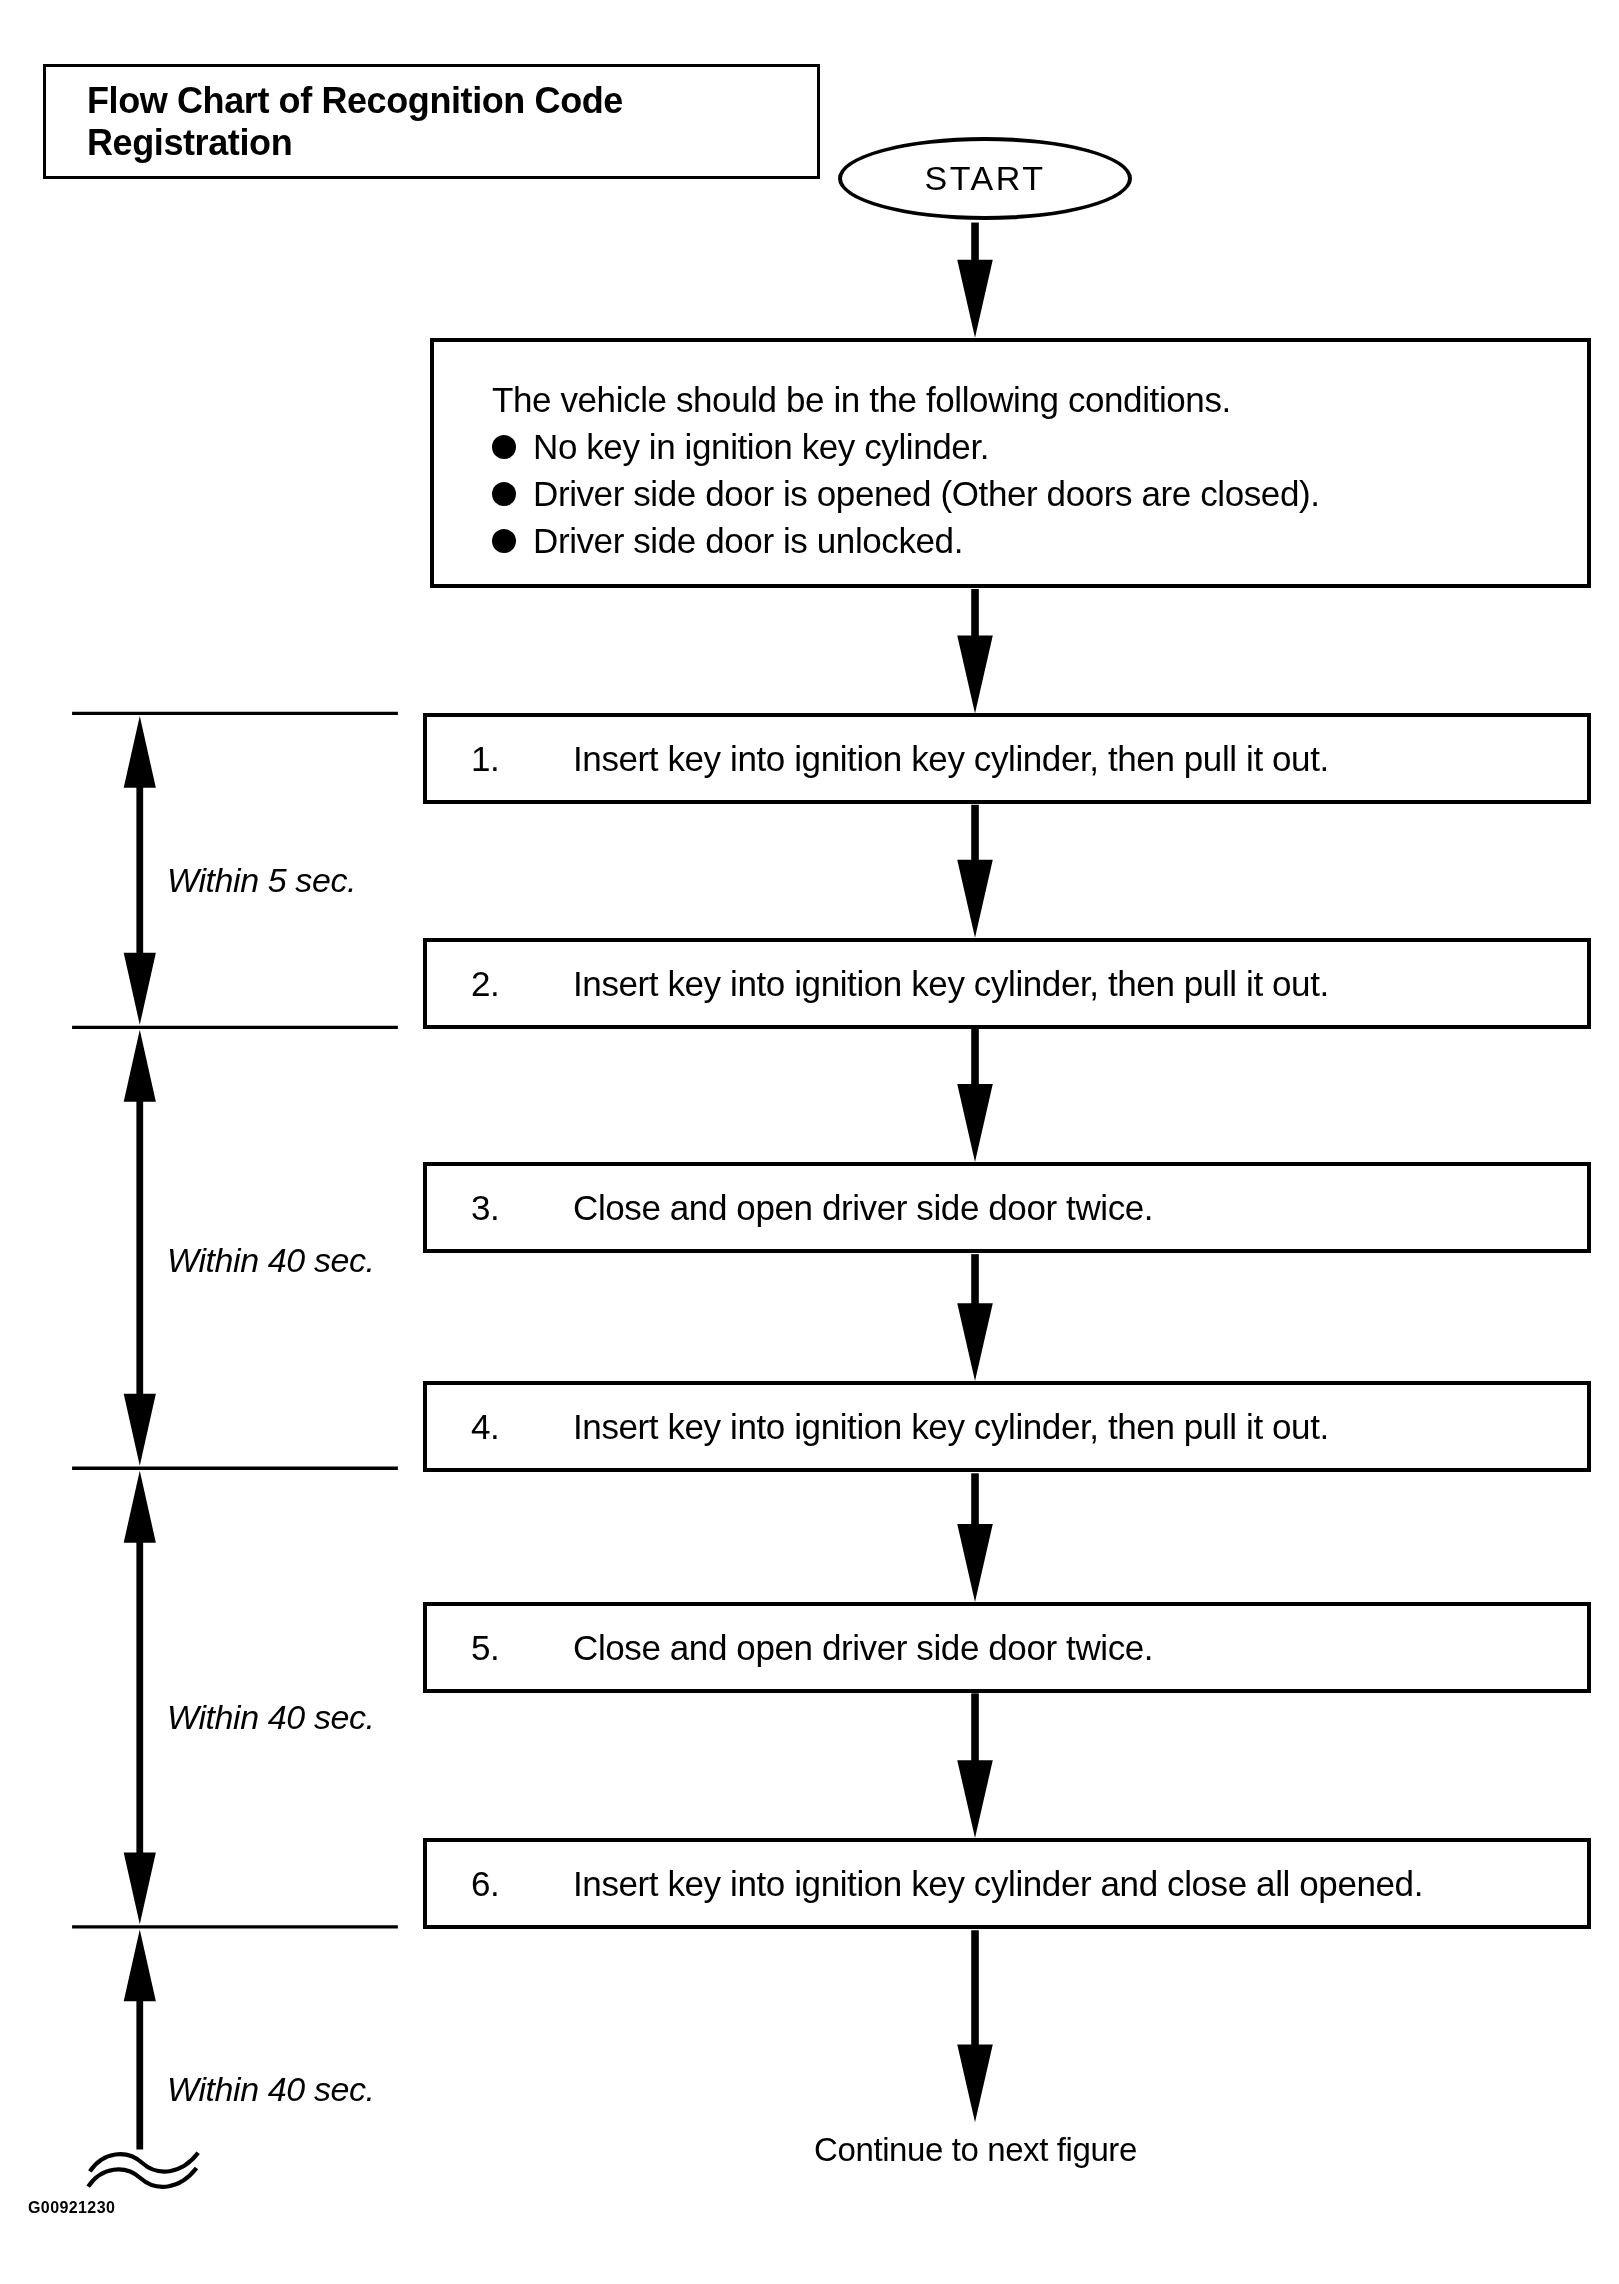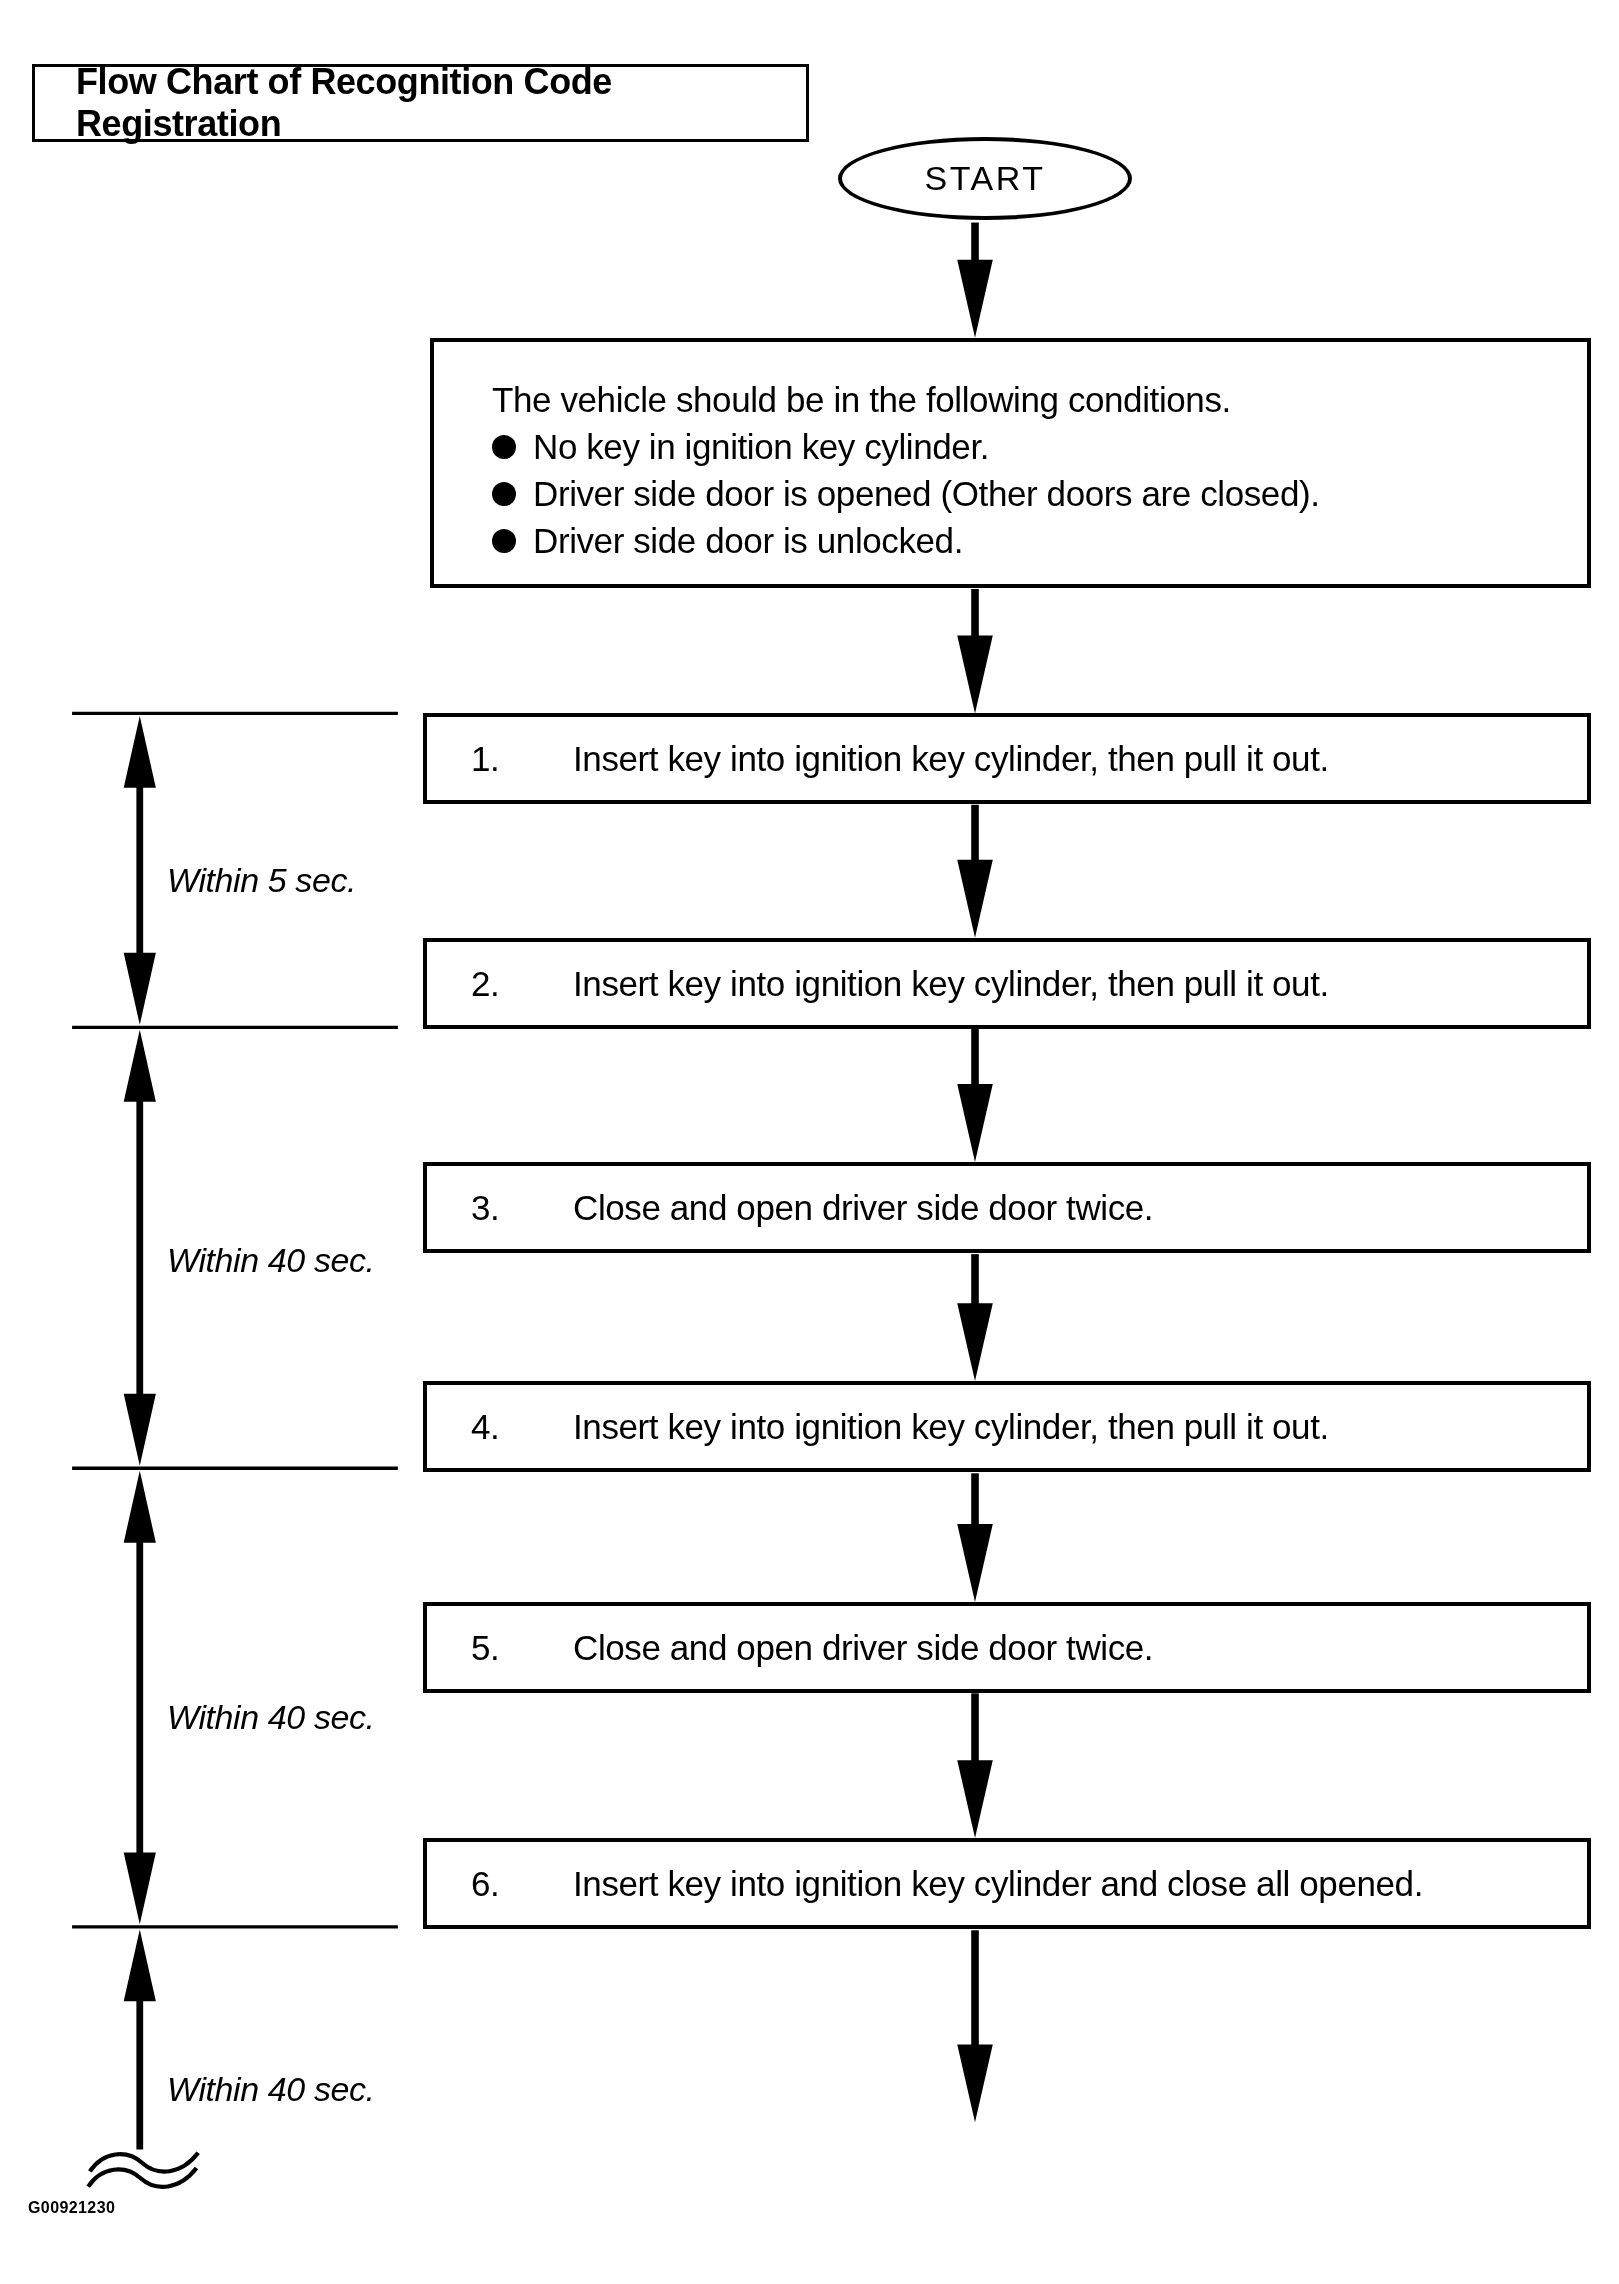--- a/index.html
+++ b/index.html
@@ -20,21 +20,21 @@
     pointer-events: none;
   }
   .box {
     position: absolute;
     box-sizing: border-box;
     border: 4.2px solid #000;
     background: #fff;
   }
   
   .title-box {
-    left: 32px; top: 64px; width: 777px; height: 78px;
+    left: 43px; top: 64px; width: 777px; height: 115px;
     border-width: 3.4px;
     display: flex; align-items: center;
     padding-left: 41px;
   }
   .title-box span { font-size: 36px; font-weight: bold; letter-spacing: -0.4px; }
   
   .start-ellipse {
     left: 838px; top: 137px; width: 294px; height: 83px;
     border-radius: 50%;
     display: flex; align-items: center; justify-content: center;
@@ -155,20 +155,21 @@
   <div class="box step-box top-6">
     <span class="step-num">6.</span>
     <span class="step-text">Insert key into ignition key cylinder and close all opened.</span>
   </div>
 
   <div class="tl-label tl-1">Within 5 sec.</div>
   <div class="tl-label tl-2">Within 40 sec.</div>
   <div class="tl-label tl-3">Within 40 sec.</div>
   <div class="tl-label tl-4">Within 40 sec.</div>
 
+  <div class="continue-label">Continue to next figure</div>
   <div class="figure-id">G00921230</div>
 
   <svg class="overlay" viewBox="0 0 1914 2699" xmlns="http://www.w3.org/2000/svg">
 
     <g>
       <line class="ink" x1="1152" y1="263" x2="1152" y2="315" stroke-width="9"></line>
       <polygon class="ink-fill" points="1152,399 1131,307 1173,307"></polygon>
     </g>
     <g>
       <line class="ink" x1="1152" y1="696" x2="1152" y2="759" stroke-width="9"></line>

